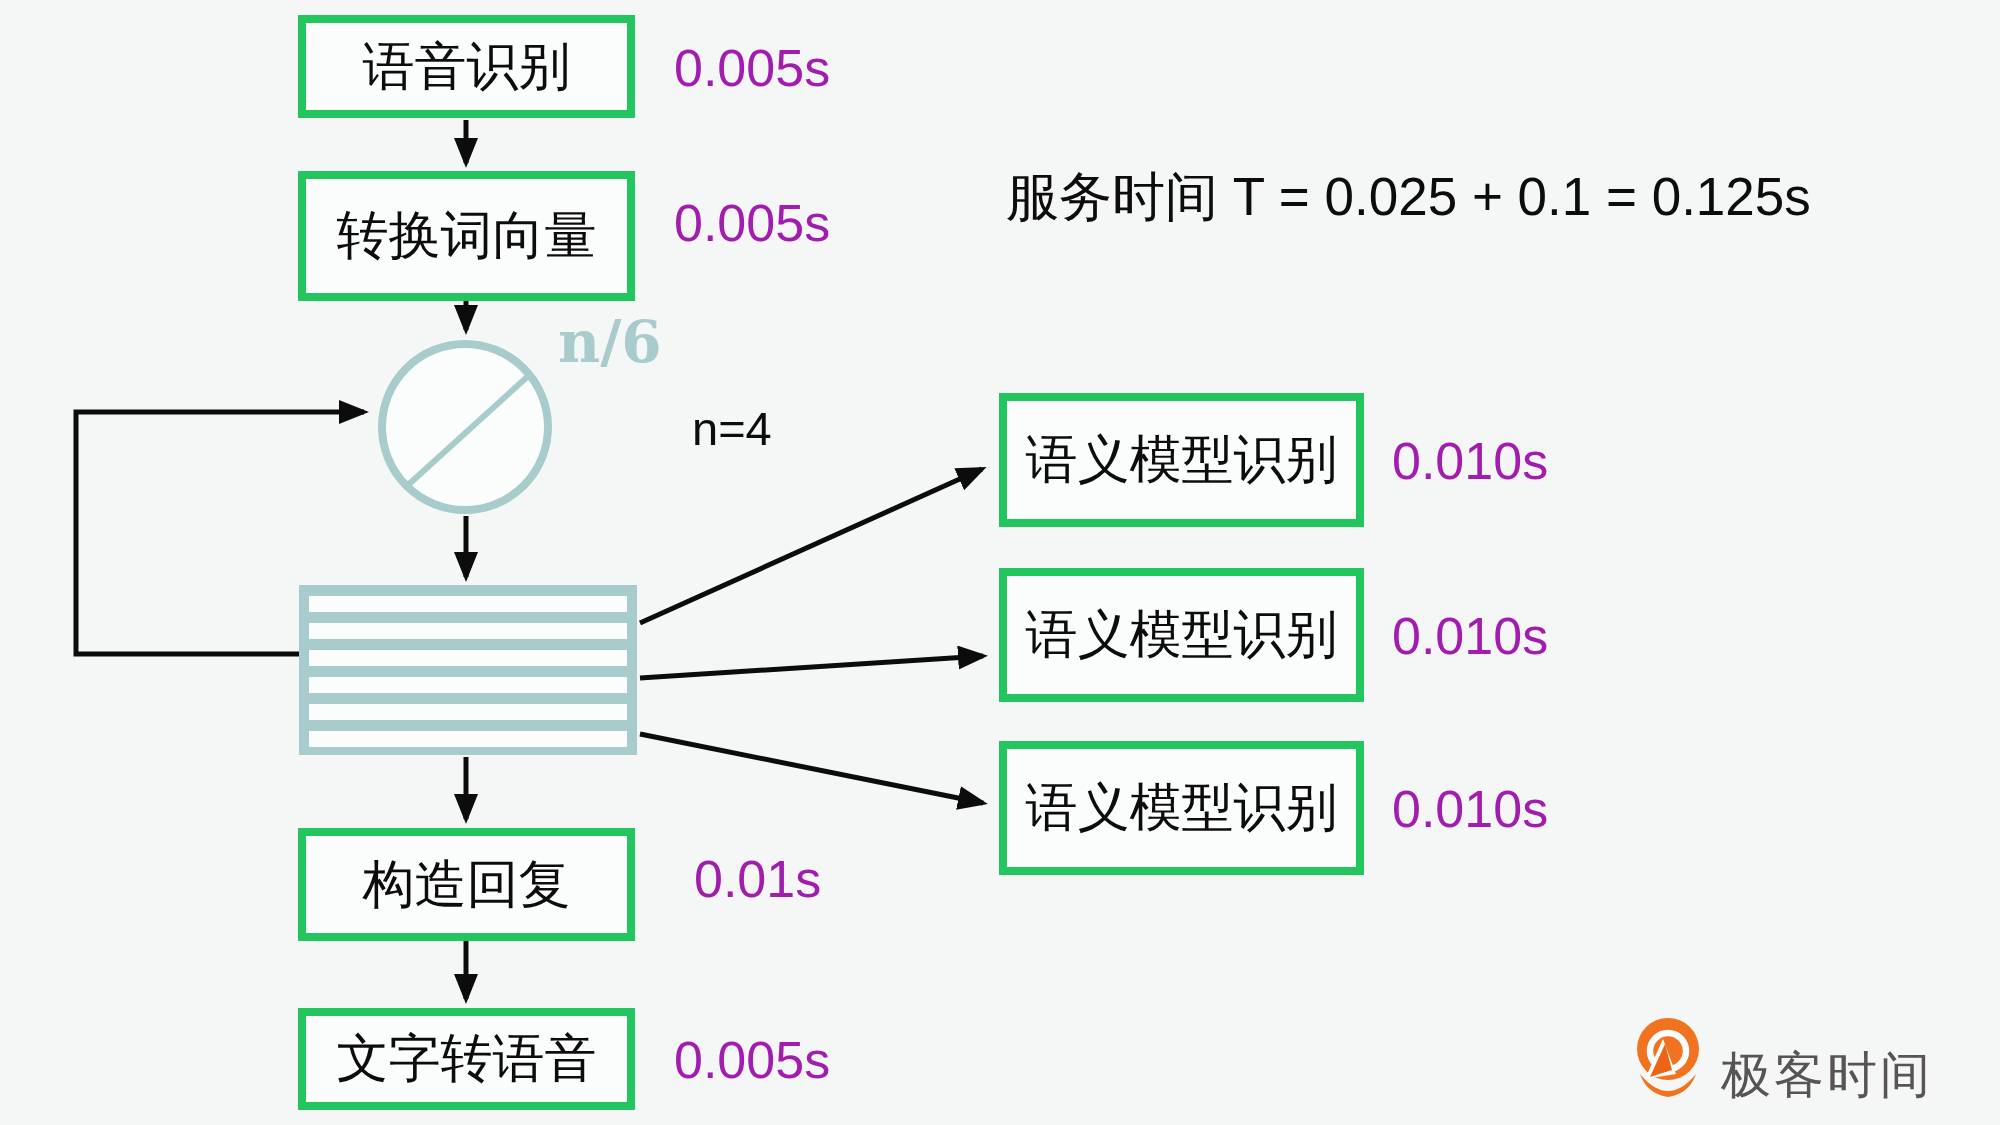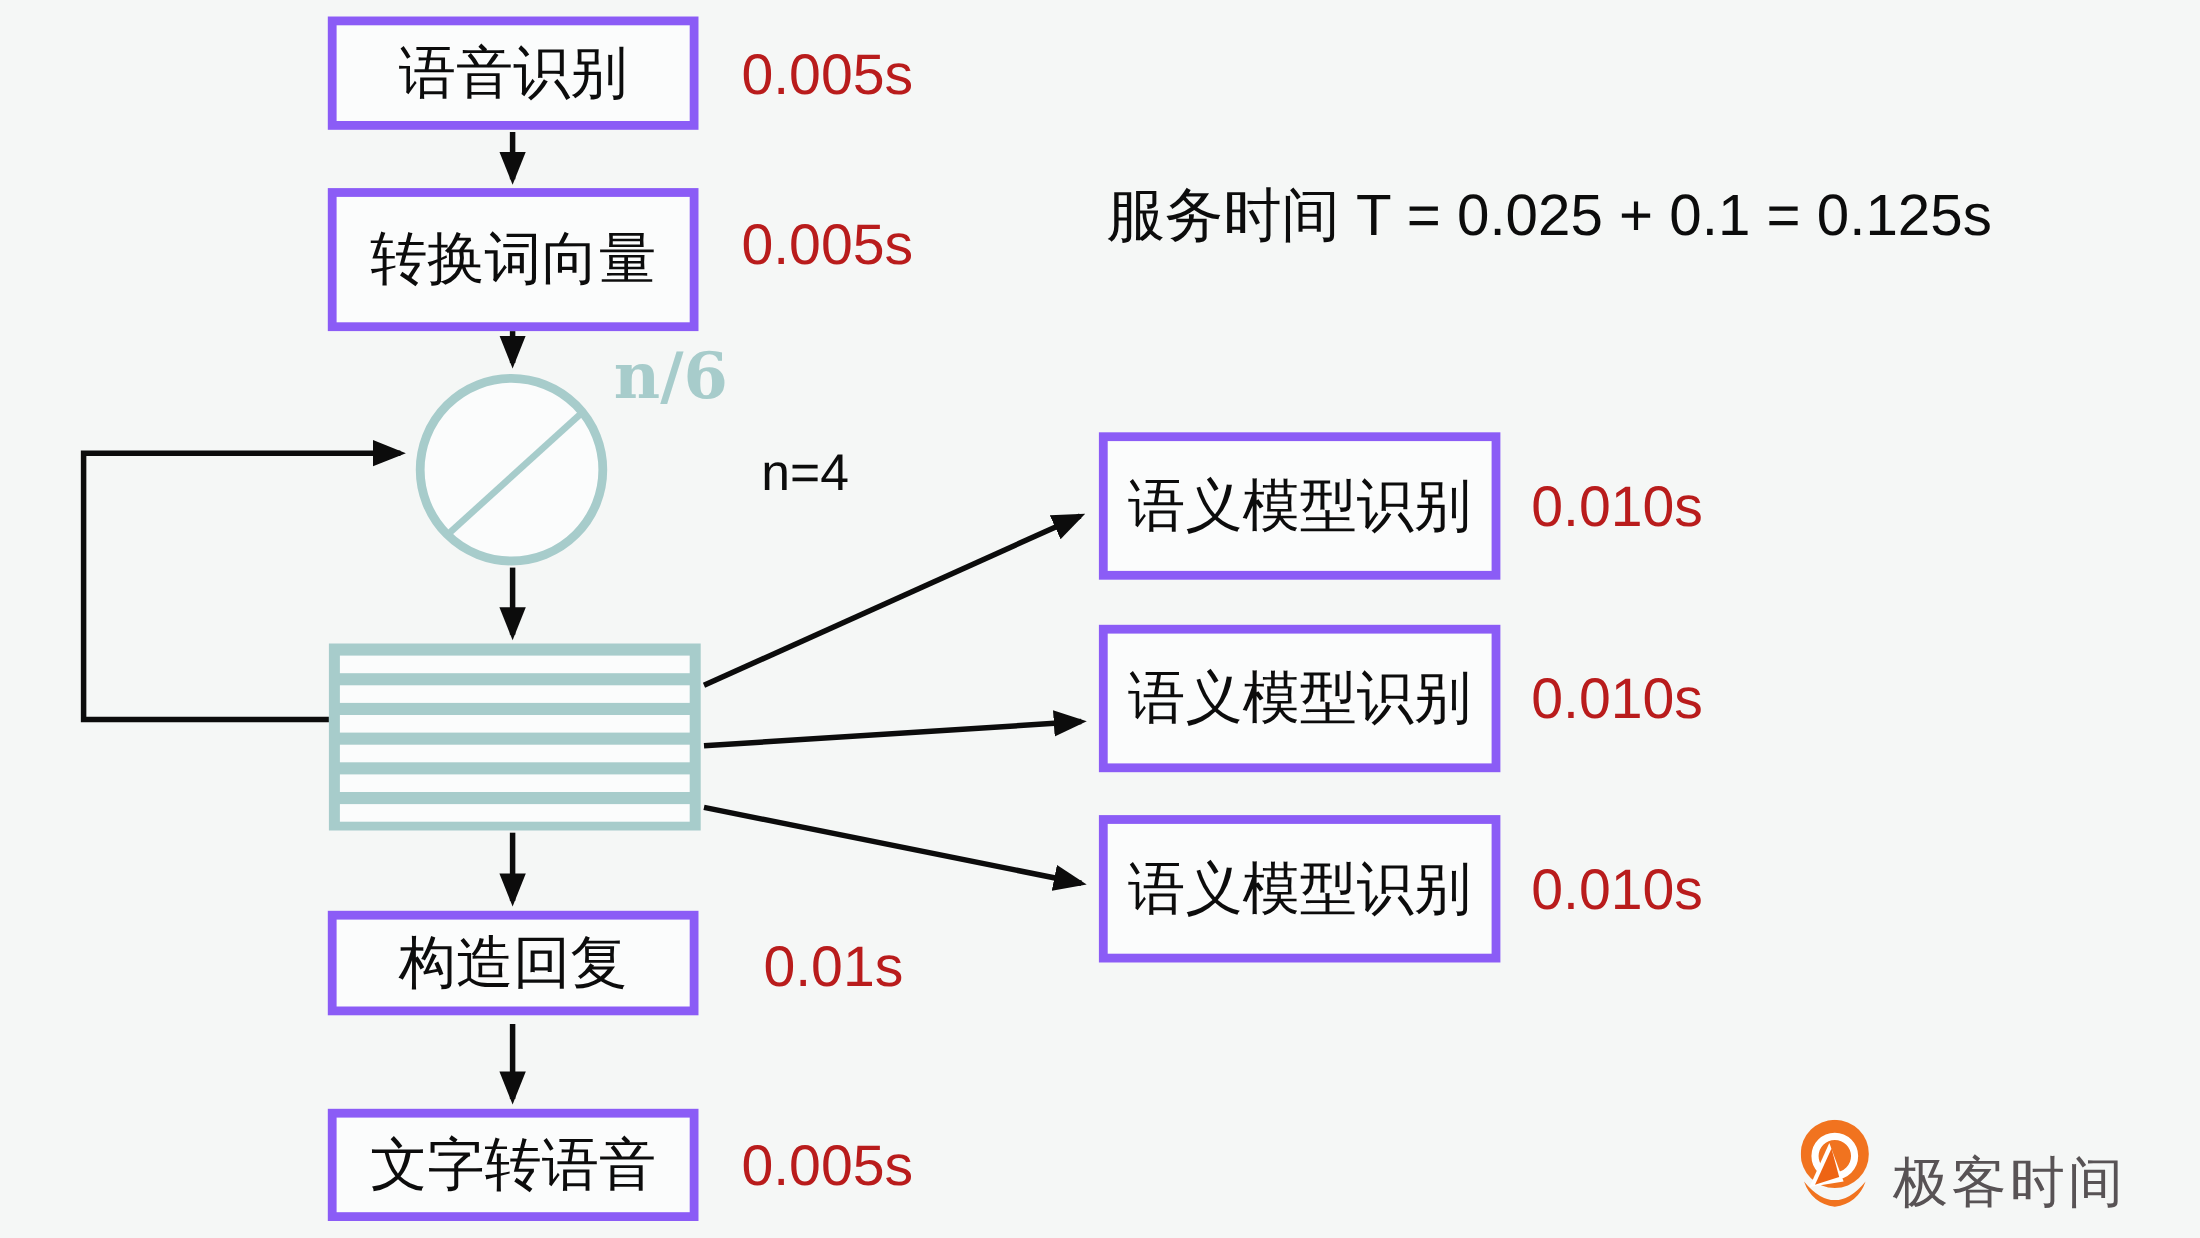--- a/index.html
+++ b/index.html
@@ -6,27 +6,27 @@
   body{
     width:2000px;height:1125px;position:relative;overflow:hidden;
     background:#f5f7f6;
     font-family:"Liberation Sans", sans-serif;
     color:#0c0c0c;
   }
   #stage{position:absolute;left:0;top:0;width:2000px;height:1125px;}
   svg.layer{position:absolute;left:0;top:0;}
   .node{
     position:absolute;box-sizing:border-box;
-    border:8px solid #8b5cf6;background:#fbfcfc;
+    border:8px solid #22c55e;background:#fbfcfc;
     display:flex;align-items:center;justify-content:center;
     font-size:52px;color:#0c0c0c;white-space:nowrap;
   }
   .time{
     position:absolute;font-size:52px;line-height:60px;
-    color:#b91c1c;white-space:nowrap;
+    color:#a21caf;white-space:nowrap;
   }
   .note{position:absolute;white-space:nowrap;}
   #rate-label{
     left:558px;top:308px;font-family:"DejaVu Serif", serif;
     font-weight:bold;font-size:58px;color:#a7cccb;
   }
   #n-label{left:692px;top:400px;font-size:47px;line-height:58px;}
   #formula{left:1006px;top:166px;font-size:53px;line-height:62px;}
   #brand{position:absolute;left:1637px;top:1018px;display:flex;align-items:center;}
   #brand-name{
@@ -93,21 +93,21 @@
   <div class="node" style="left:999px;top:568px;width:365px;height:134px;">
     <span>语义模型识别</span>
   </div>
   <div class="time" style="left:1392px;top:606px;">0.010s</div>
 
   <div class="node" style="left:999px;top:741px;width:365px;height:134px;">
     <span>语义模型识别</span>
   </div>
   <div class="time" style="left:1392px;top:779px;">0.010s</div>
 
-  <div class="node" style="left:298px;top:828px;width:337px;height:95px;">
+  <div class="node" style="left:298px;top:828px;width:337px;height:113px;">
     <span>构造回复</span>
   </div>
   <div class="time" style="left:694px;top:849px;">0.01s</div>
 
   <div class="node" style="left:298px;top:1008px;width:337px;height:102px;">
     <span>文字转语音</span>
   </div>
   <div class="time" style="left:674px;top:1030px;">0.005s</div>
 
   <div class="note" id="formula">服务时间 T = 0.025 + 0.1 = 0.125s</div>

